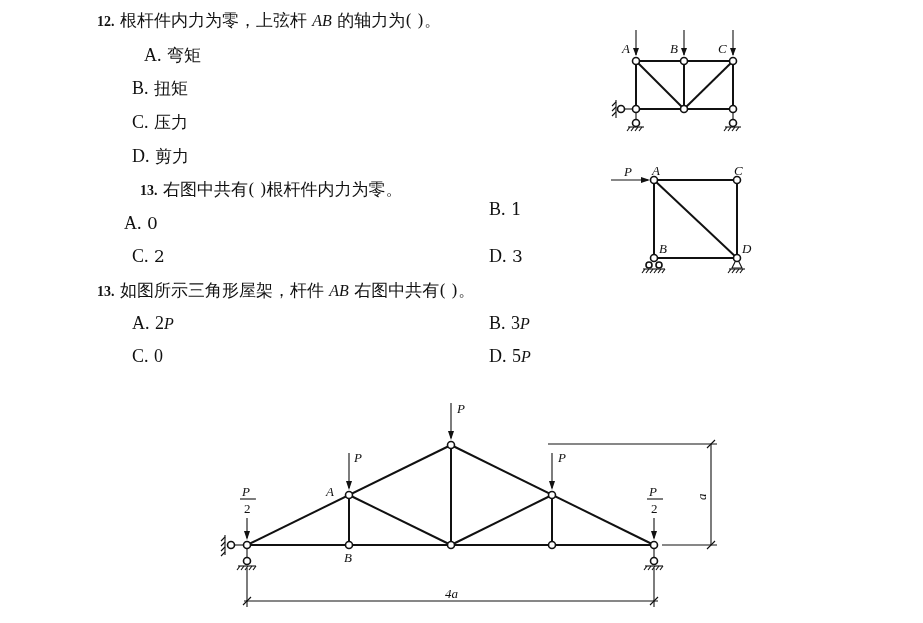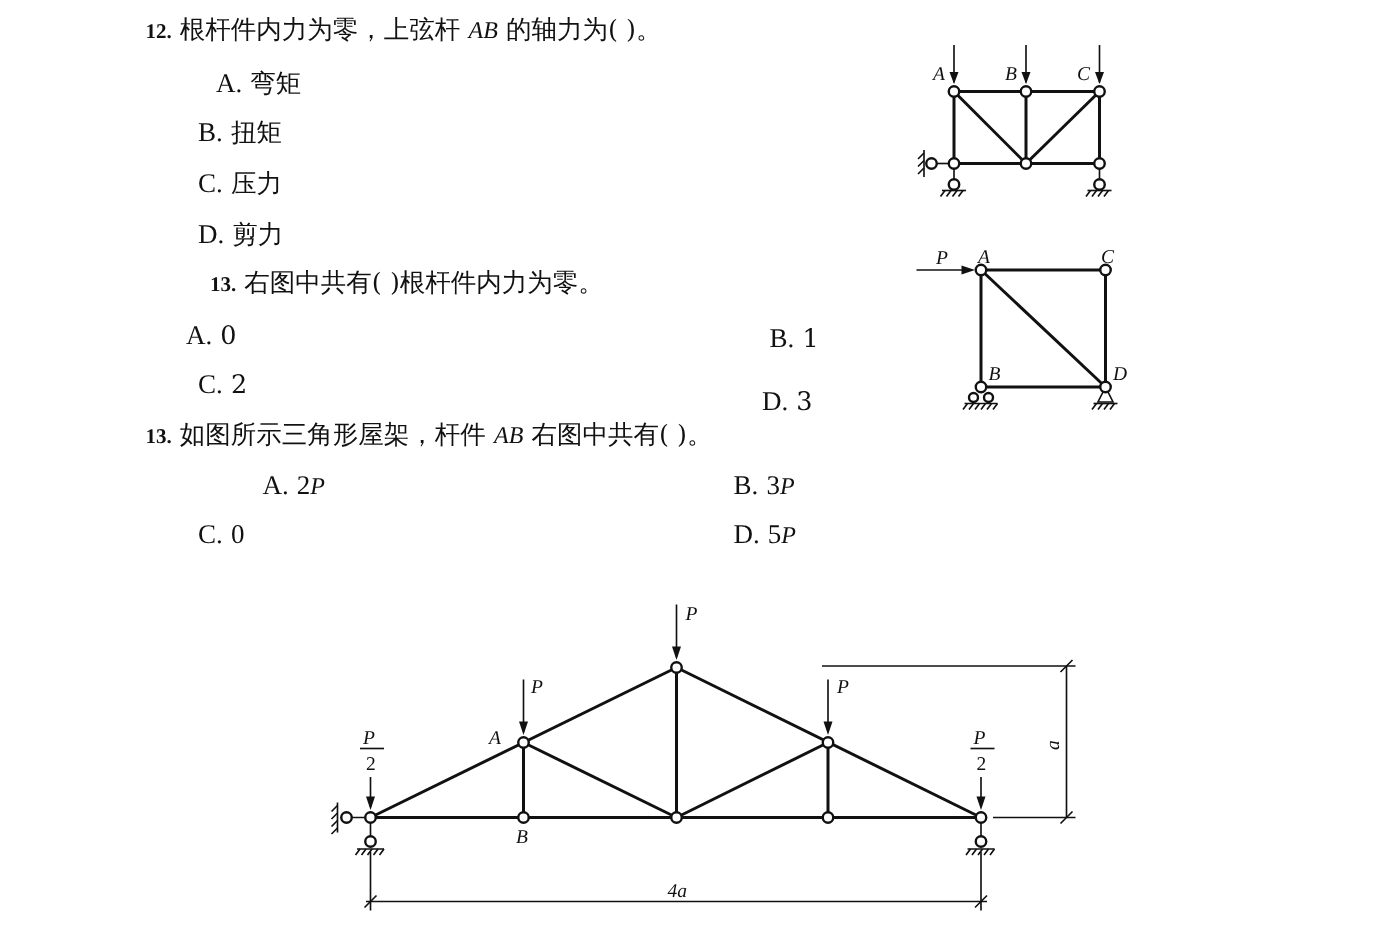--- a/index.html
+++ b/index.html
@@ -90,29 +90,29 @@
 </svg>
 
 <div class="q" style="left:95px; top:179px;margin-left:45px;">
   <span class="qnum">13.</span>
   <span>右图中共有(        )根杆件内力为零。</span>
 </div>
 <div class="opt" style="left:124px; top:213px;">
   <span class="optl">A.</span>
   <span>0</span>
 </div>
-<div class="opt" style="left:489px; top:215px;margin-left:24px;">
+<div class="opt" style="left:489px; top:199px;">
   <span class="optl">B.</span>
   <span>1</span>
 </div>
 <div class="opt" style="left:132px; top:246px;">
   <span class="optl">C.</span>
   <span>2</span>
 </div>
-<div class="opt" style="left:489px; top:257px;margin-left:19px;">
+<div class="opt" style="left:489px; top:246px;">
   <span class="optl">D.</span>
   <span>3</span>
 </div>
 
 <svg style="left:0; top:0;" width="923" height="623" viewBox="0 0 923 623">
   <line class="ln" x1="654" y1="180" x2="737" y2="180"></line>
   <line class="ln" x1="654" y1="180" x2="654" y2="258"></line>
   <line class="ln" x1="737" y1="180" x2="737" y2="258"></line>
   <line class="ln" x1="654" y1="258" x2="737" y2="258"></line>
   <line class="ln" x1="654" y1="180" x2="737" y2="258"></line>
@@ -141,21 +141,21 @@
   <circle class="node" cx="654" cy="258" r="3.5"></circle>
   <circle class="node" cx="737" cy="258" r="3.5"></circle>
 </svg>
 
 <div class="q" style="left:97px; top:280px;">
   <span class="qnum">13.</span>
   <span>如图所示三角形屋架，杆件</span>
   <span class="it">AB</span>
   <span>右图中共有(        )。</span>
 </div>
-<div class="opt" style="left:132px; top:313px;margin-left:43px;">
+<div class="opt" style="left:132px; top:313px;">
   <span class="optl">A.</span>
   <span class="optl">2</span><span class="it">P</span>
 </div>
 <div class="opt" style="left:489px; top:313px;">
   <span class="optl">B.</span>
   <span class="optl">3</span><span class="it">P</span>
 </div>
 <div class="opt" style="left:132px; top:346px;">
   <span class="optl">C.</span>
   <span class="optl">0</span><span class="it"></span>

